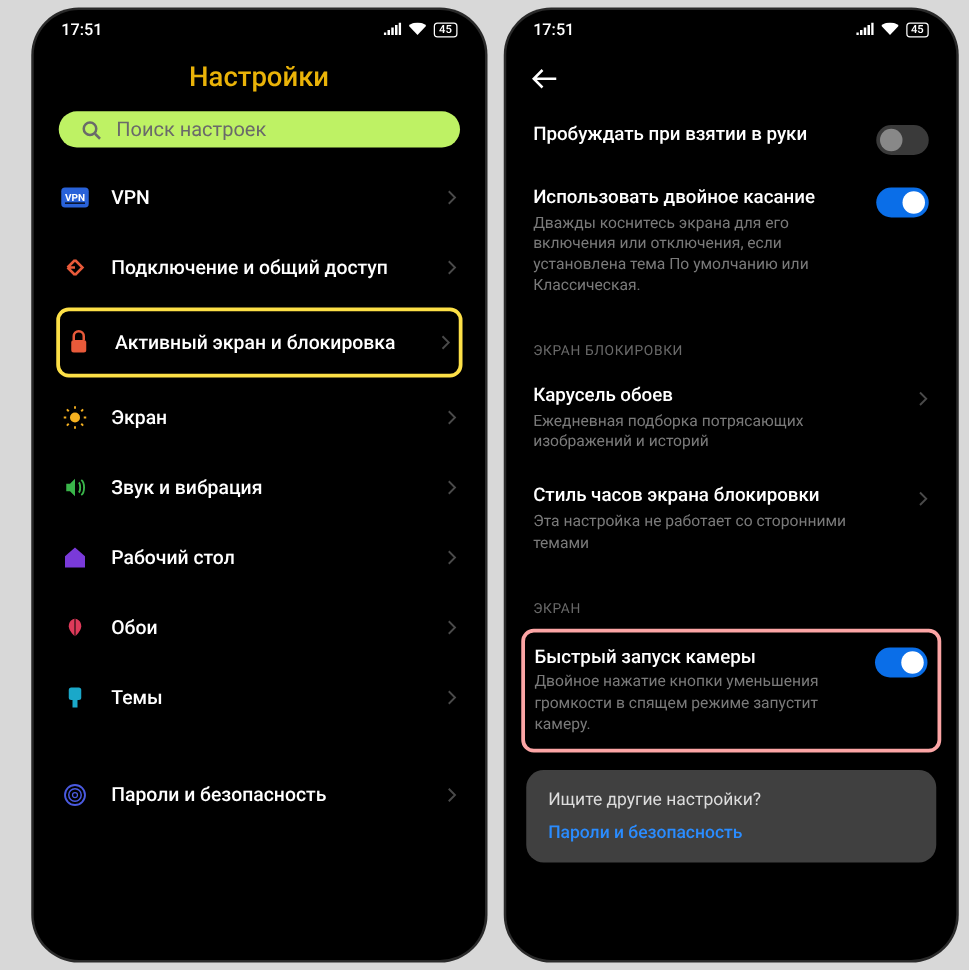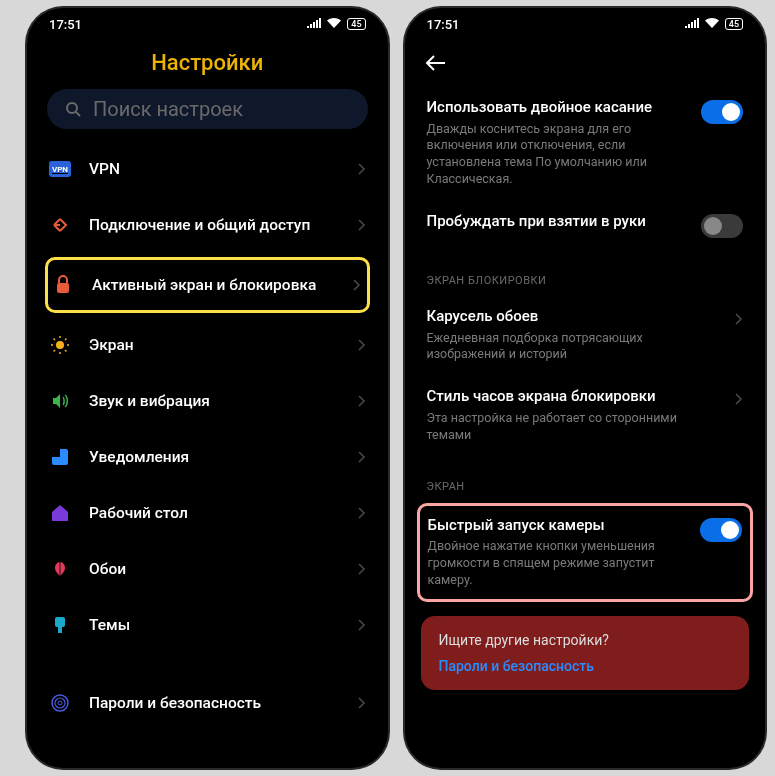--- a/index.html
+++ b/index.html
@@ -43,29 +43,29 @@
     text-align: center;
     position: relative;
   }
   .header-title {
     color: #eab308;
     font-size: 22px;
     font-weight: 500;
   }
   .search {
     margin: 0 20px 12px;
-    background: #0f172a;
+    background: #bef264;
     border-radius: 24px;
-    height: 40px;
+    height: 29px;
     display: flex;
     align-items: center;
     padding: 0 18px;
     gap: 12px;
     color: #6a6a6a;
-    font-size: 20px;
+    font-size: 16px;
   }
   .list {
     padding: 0 4px;
   }
   .row {
     display: flex;
     align-items: center;
     padding: 14px 18px;
     gap: 18px;
     min-height: 56px;
@@ -146,21 +146,21 @@
     border-radius: 50%;
     background: #fff;
     top: 3px;
   }
   .toggle.off { background: #3a3a3a; }
   .toggle.off::after { left: 3px; background:#888; }
   .toggle.on { background: #0a6ee8; }
   .toggle.on::after { right: 3px; }
   .footer-card {
     margin: 14px 16px 0;
-    background: #7f1d1d;
+    background: #404040;
     border-radius: 14px;
     padding: 16px 18px;
   }
   .footer-q { color: #ddd; font-size: 14px; margin-bottom: 10px; }
   .footer-link { color: #2a8cff; font-size: 14px; font-weight: 500; }
   .content2 { height: calc(100% - 32px); overflow: hidden; }
   .hdr2 {
     height: 46px;
     display: flex;
     align-items: center;
@@ -276,34 +276,20 @@
           </svg>
       </div>
       <div class="row-labels">
           <div class="row-title">Звук и вибрация</div>
         </div>
       <svg class="chev" width="8" height="12" viewBox="0 0 8 12">
           <path d="M1 1l5 5-5 5" fill="none" stroke="currentColor" stroke-width="1.5"></path>
         </svg>
     </div>
 
-    <div class="row">
-      <div class="row-icon">
-        <svg width="18" height="18" viewBox="0 0 18 18">
-            <rect x="1" y="1" width="16" height="16" rx="2" fill="#2a8cff"></rect>
-            <rect x="1" y="1" width="8" height="8" fill="#000"></rect>
-          </svg>
-      </div>
-      <div class="row-labels">
-          <div class="row-title">Уведомления</div>
-        </div>
-      <svg class="chev" width="8" height="12" viewBox="0 0 8 12">
-          <path d="M1 1l5 5-5 5" fill="none" stroke="currentColor" stroke-width="1.5"></path>
-        </svg>
-    </div>
 
     <div class="row">
       <div class="row-icon">
         <svg width="20" height="20" viewBox="0 0 20 20">
             <path d="M10 2l8 7v9H2v-9z" fill="#7a3ad9"></path>
           </svg>
       </div>
       <div class="row-labels">
           <div class="row-title">Рабочий стол</div>
         </div>
@@ -379,31 +365,31 @@
 
   <div class="content2">
     <div class="hdr2">
       <svg width="22" height="18" viewBox="0 0 22 18">
           <path d="M9 2L2 9l7 7M2 9h18" fill="none" stroke="#fff" stroke-width="2"></path>
         </svg>
     </div>
 
     <div class="row2">
       <div class="row2-labels">
+          <div class="row2-title">Пробуждать при взятии в руки</div>
+        </div>
+      <div class="toggle off"></div>
+    </div>
+
+    <div class="row2">
+      <div class="row2-labels">
         <div class="row2-title">Использовать двойное касание</div>
         <div class="row2-sub">Дважды коснитесь экрана для его включения или отключения, если установлена тема По умолчанию или Классическая.</div>
       </div>
       <div class="toggle on"></div>
-    </div>
-
-    <div class="row2">
-      <div class="row2-labels">
-          <div class="row2-title">Пробуждать при взятии в руки</div>
-        </div>
-      <div class="toggle off"></div>
     </div>
 
     <div class="section-hdr">ЭКРАН БЛОКИРОВКИ</div>
 
     <div class="row2">
       <div class="row2-labels">
         <div class="row2-title">Карусель обоев</div>
         <div class="row2-sub">Ежедневная подборка потрясающих изображений и историй</div>
       </div>
       <svg class="chev" style="margin-top:6px" width="8" height="12" viewBox="0 0 8 12">

